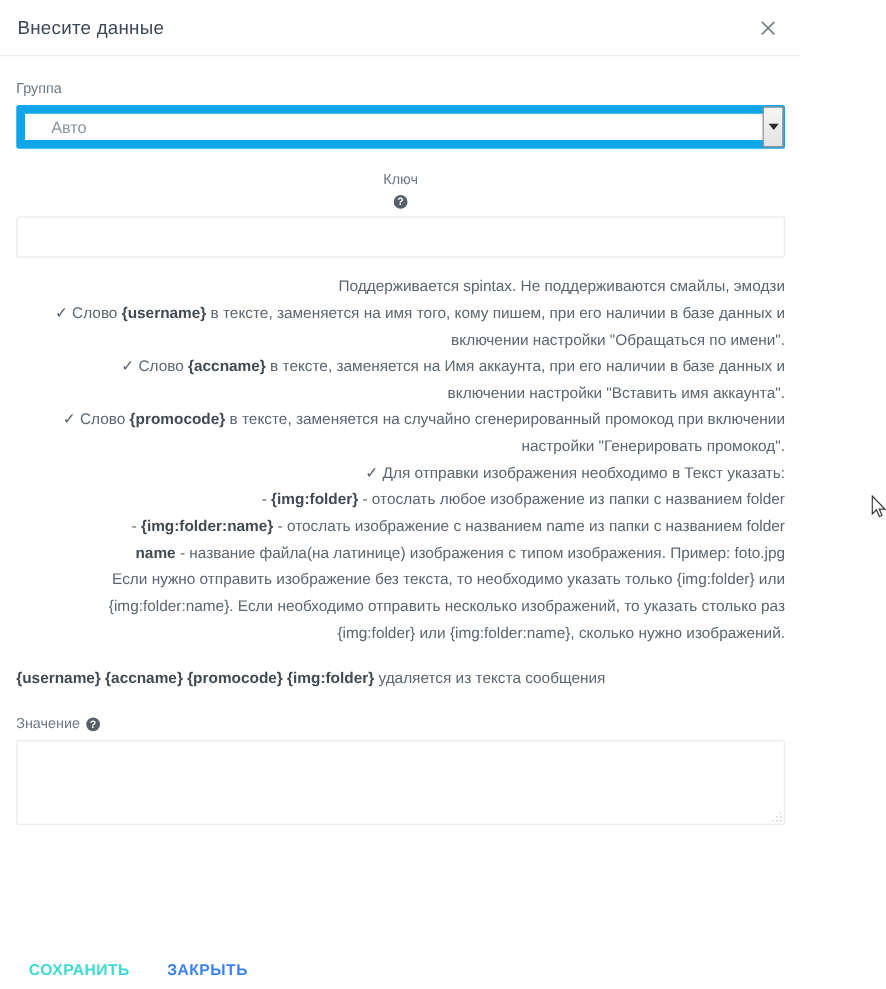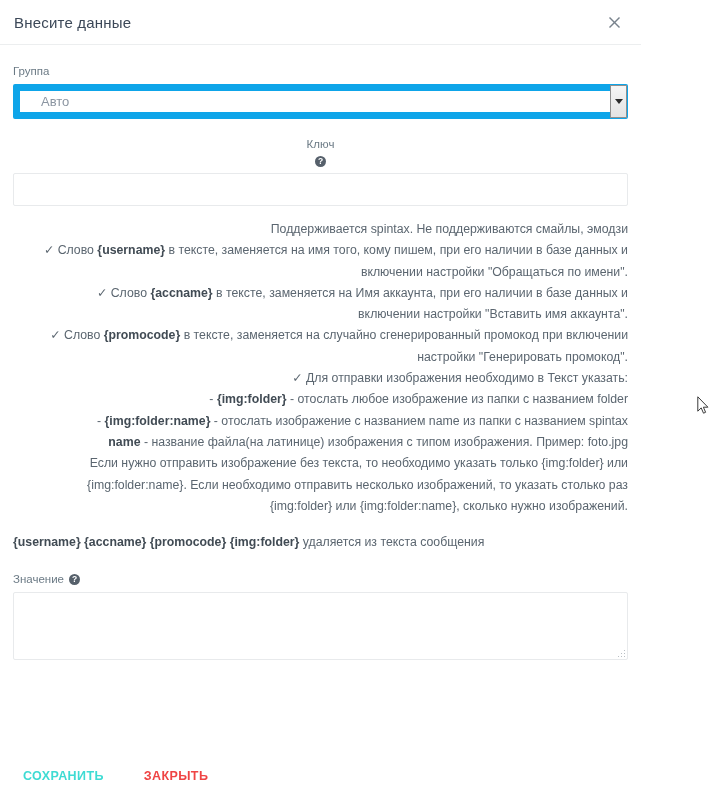--- a/index.html
+++ b/index.html
@@ -204,36 +204,36 @@
     position: absolute;
     width: 1px; height: 1px;
     background: #b9bfc4;
   }
 
   
   .dlg-footer {
     padding: 20px 13px 0 13px;
     display: flex;
     align-items: center;
-    gap: 20px;
+    gap: 10px;
     box-sizing: border-box;
   }
   .txt-btn {
     background: none;
     border: none;
     font-family: "Liberation Sans", sans-serif;
     font-size: 12.5px;
     font-weight: bold;
     letter-spacing: .4px;
     padding: 8px 10px;
     cursor: pointer;
     border-radius: 2px;
   }
   .txt-btn.save { color: #3edbd3; }
-  .txt-btn.close { color: #ef4444; }
+  .txt-btn.close { color: #3b82f6; }
 
   
   .cursor {
     position: absolute;
     left: 697px;
     top: 396px;
     width: 12px;
     height: 19px;
     pointer-events: none;
   }
@@ -294,21 +294,21 @@
         <span>Слово </span><b>{promocode}</b><span> в тексте, заменяется на случайно сгенерированный промокод при включении настройки "Генерировать промокод".</span>
       </p>
 
       <p>
         <span class="check">✓</span>
         <span>Для отправки изображения необходимо в Текст указать:</span>
       </p>
 
       <p><span>- </span><b>{img:folder}</b><span> - отослать любое изображение из папки с названием folder</span></p>
 
-      <p><span>- </span><b>{img:folder:name}</b><span> - отослать изображение с названием name из папки с названием spintax</span></p>
+      <p><span>- </span><b>{img:folder:name}</b><span> - отослать изображение с названием name из папки с названием folder</span></p>
 
 
       <p><b>name</b><span> - название файла(на латинице) изображения с типом изображения. Пример: foto.jpg</span></p>
 
       <p>Если нужно отправить изображение без текста, то необходимо указать только {img:folder} или {img:folder:name}. Если необходимо отправить несколько изображений, то указать столько раз {img:folder} или {img:folder:name}, сколько нужно изображений.</p>
     </div>
 
     
     <div class="note-block">
       <p><b>{username} {accname} {promocode} {img:folder}</b><span> удаляется из текста сообщения</span></p>

